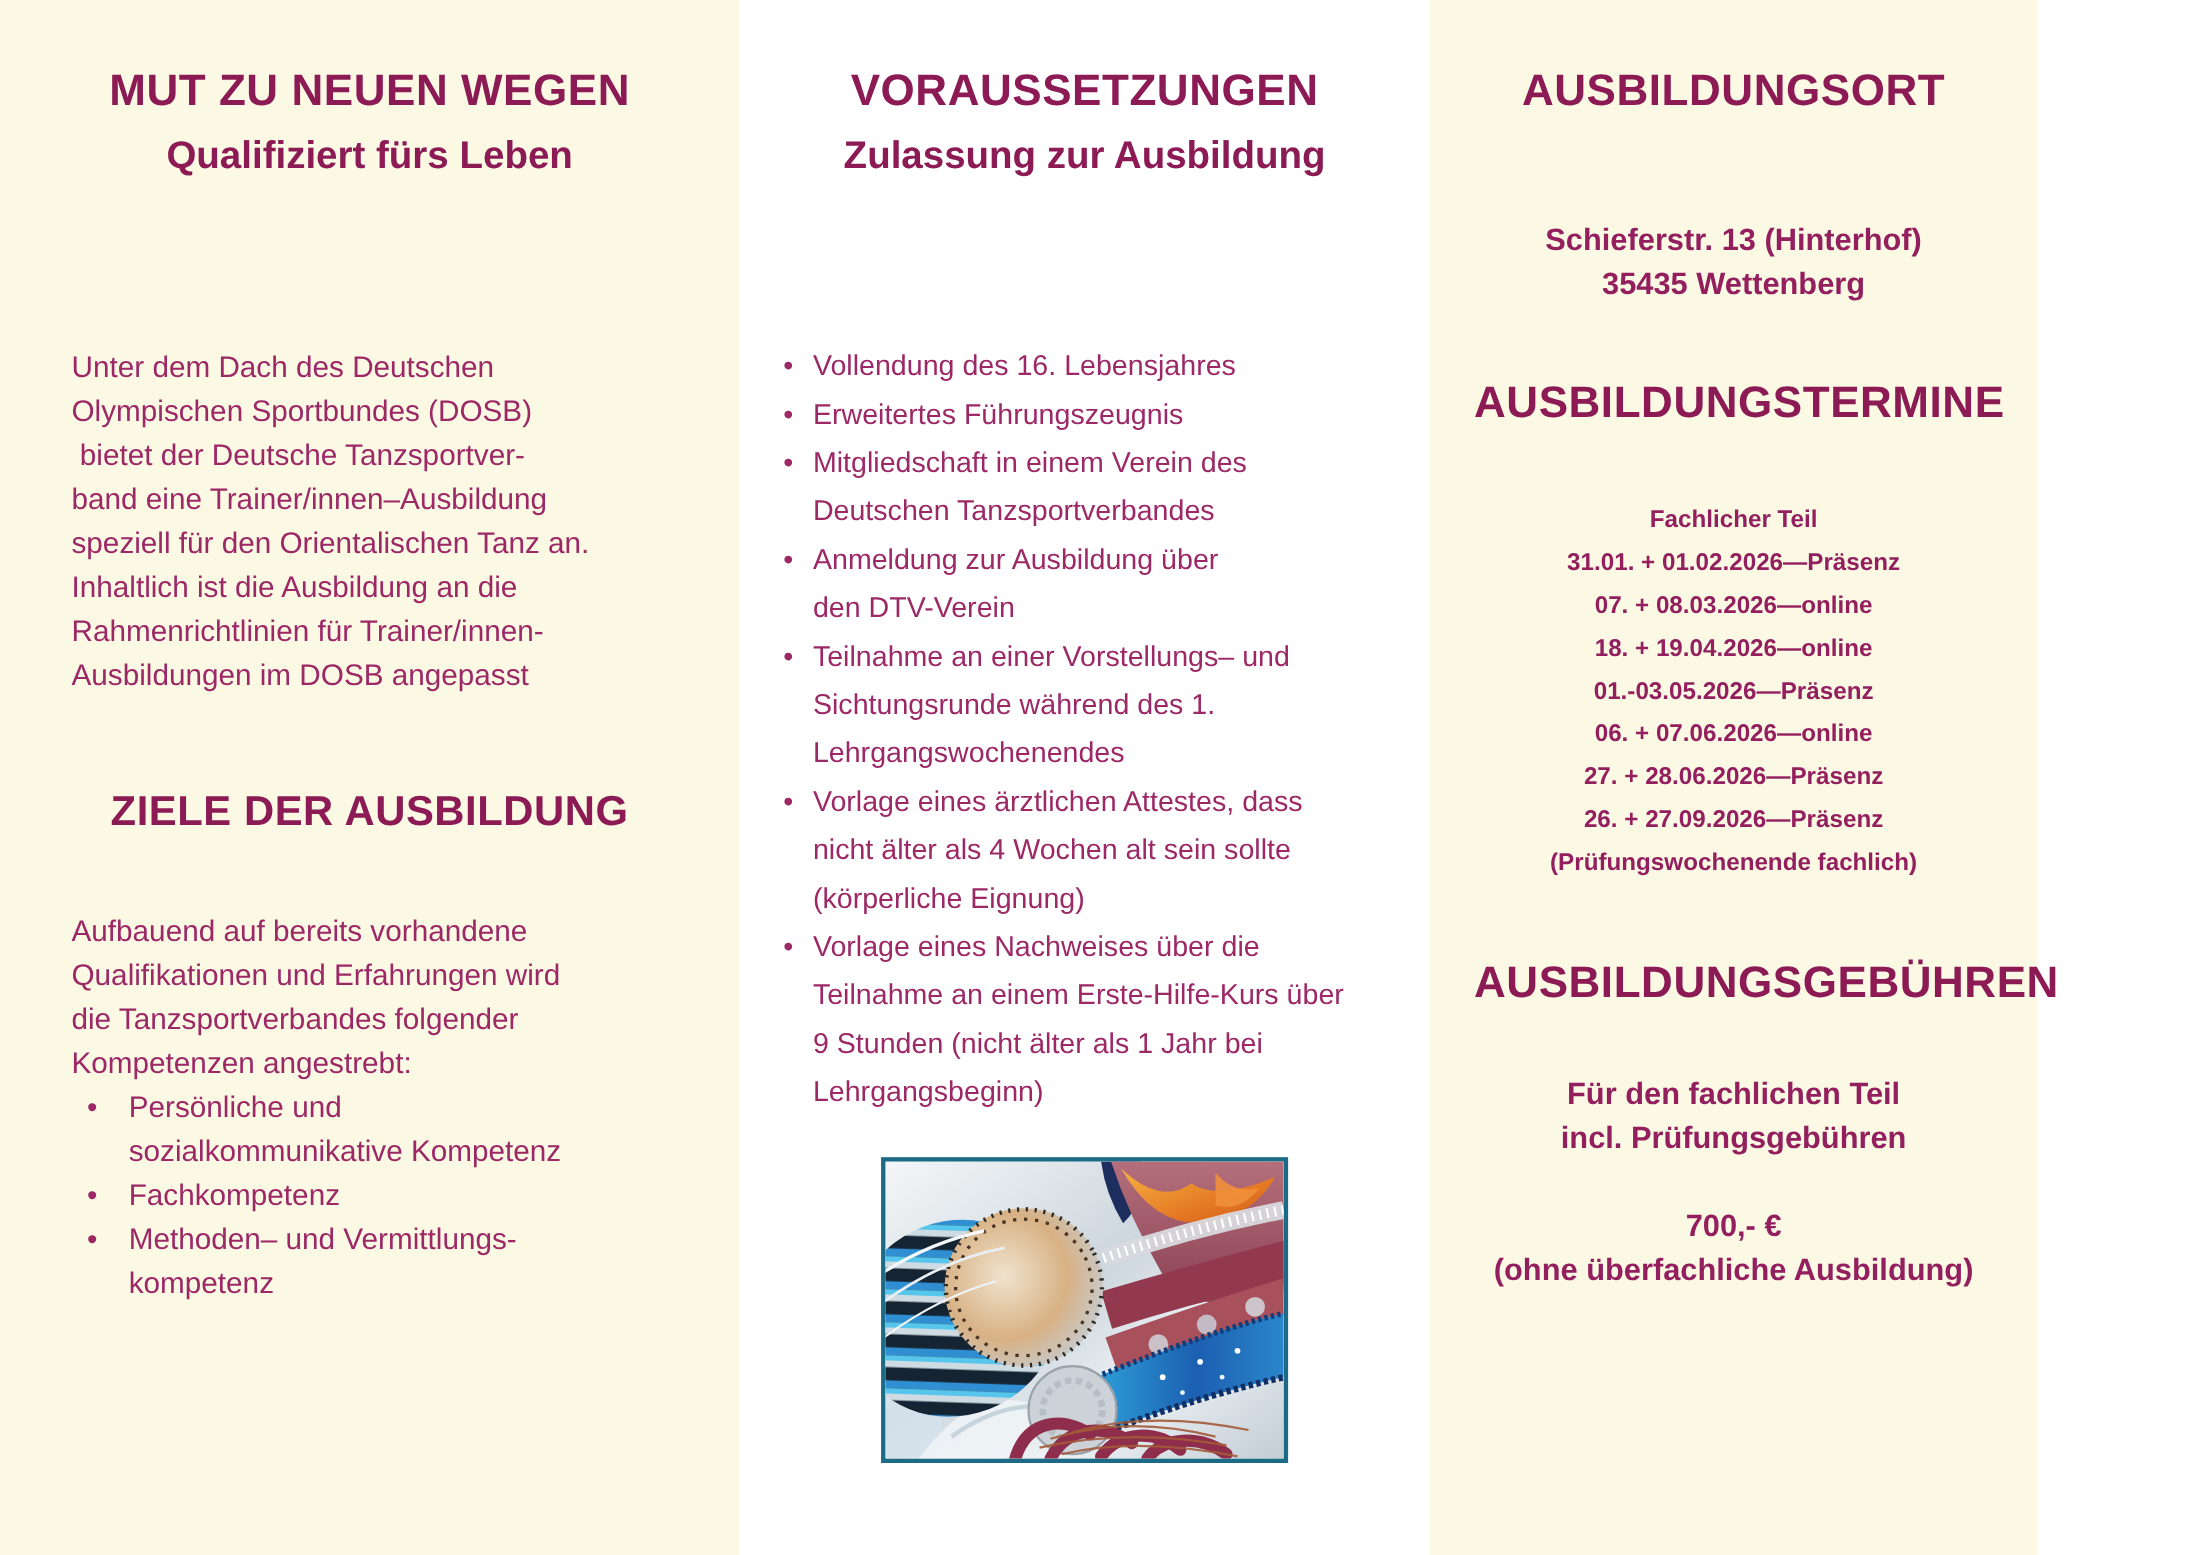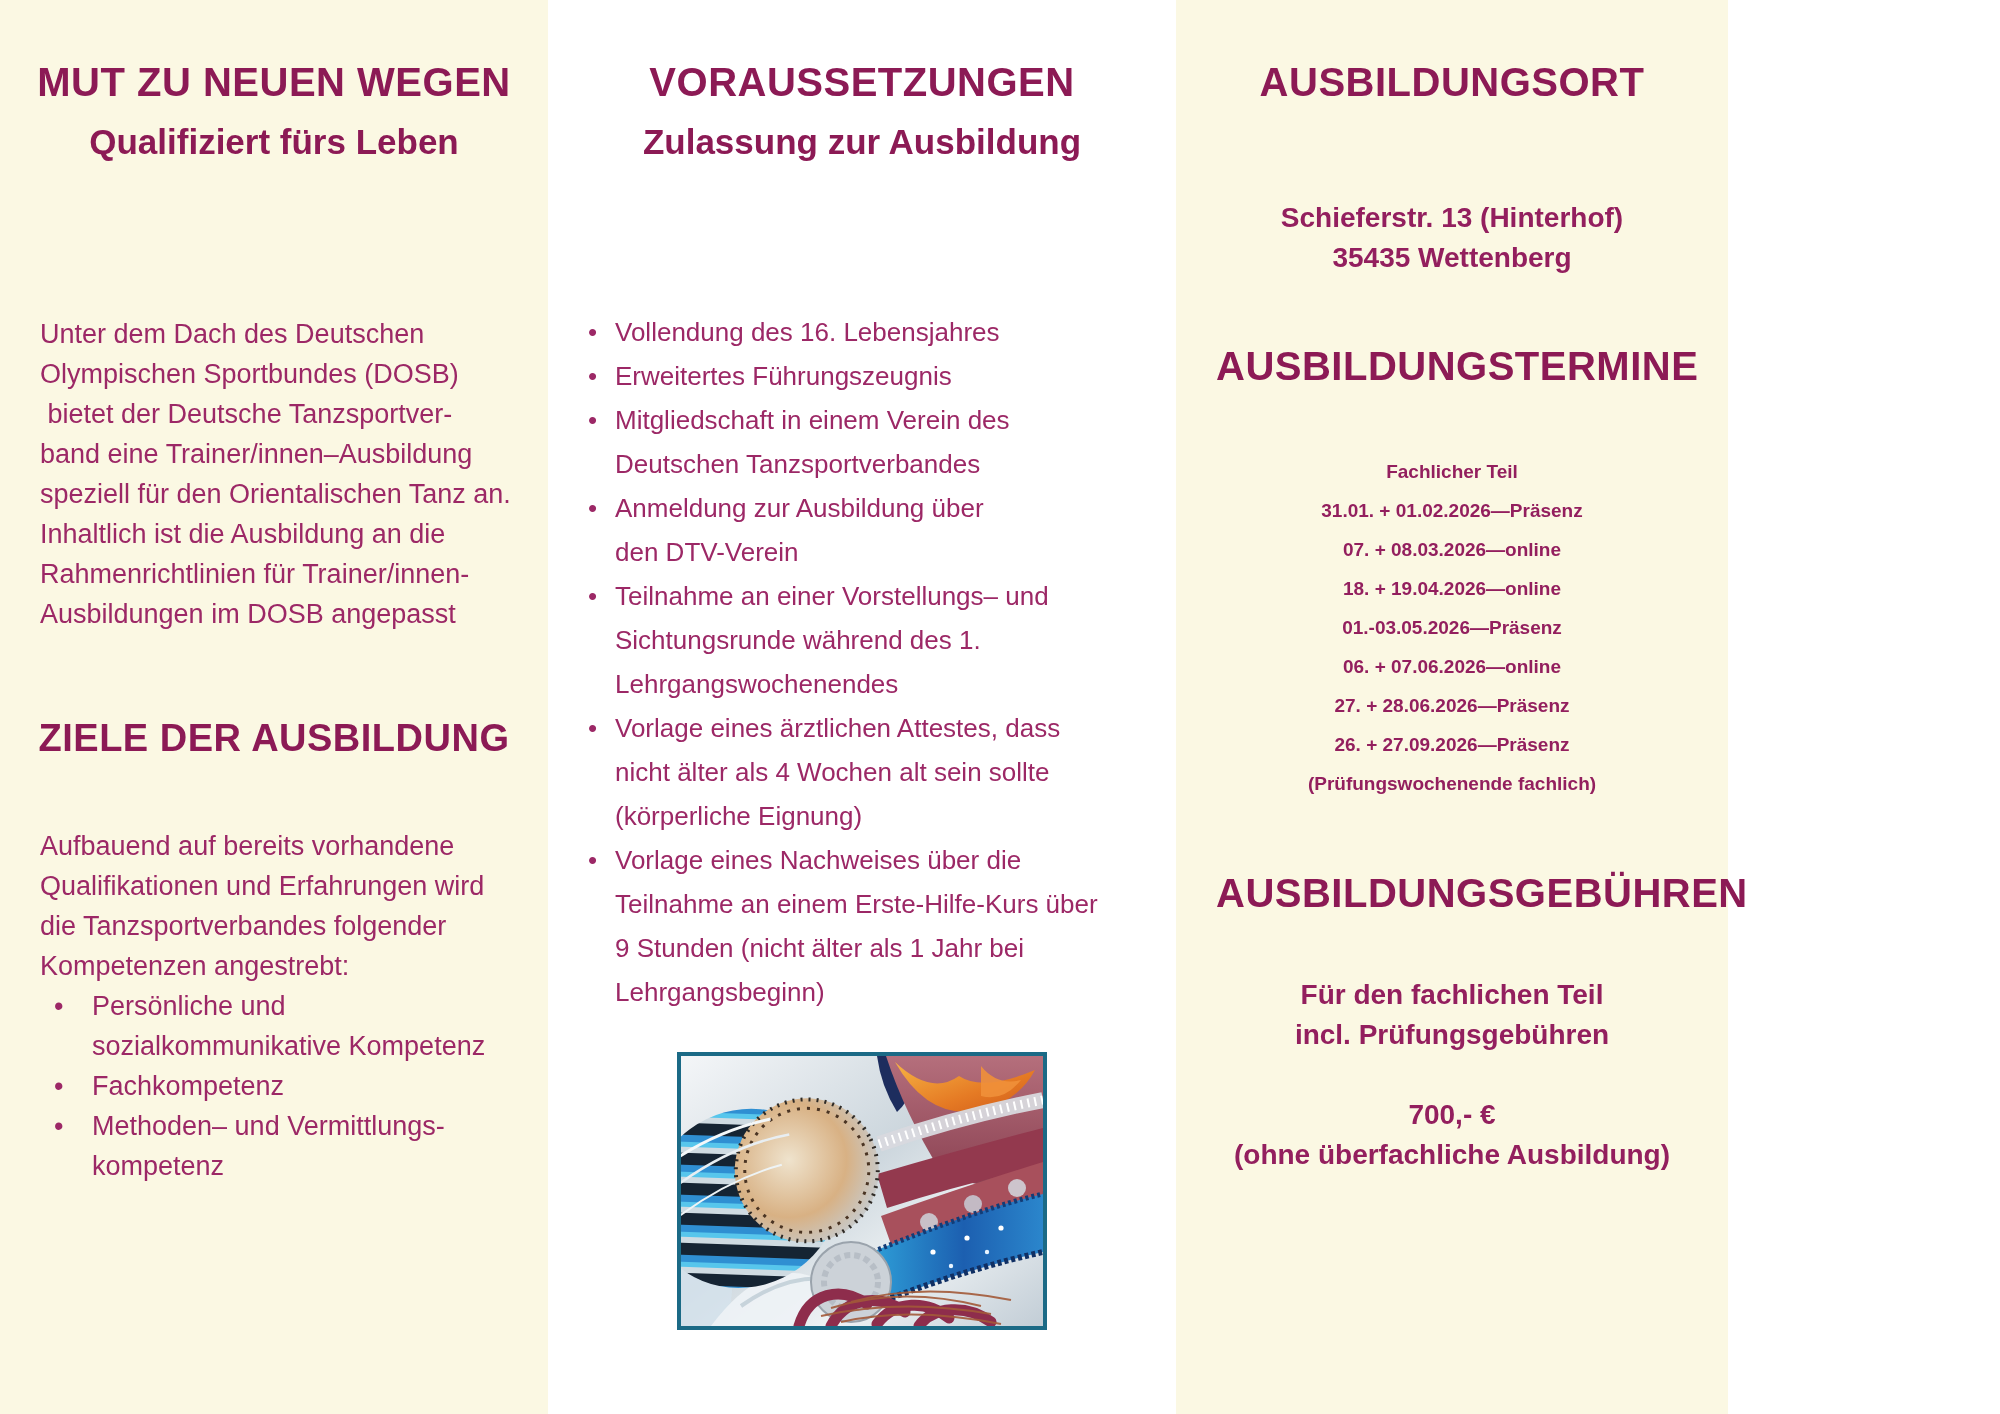--- a/index.html
+++ b/index.html
@@ -4,21 +4,21 @@
 <style>
   * { box-sizing: border-box; }
   html, body { margin: 0; padding: 0; }
   body {
     width: 2000px; height: 1414px; overflow: hidden;
     background: #ffffff;
     font-family: "Liberation Sans", sans-serif;
   }
   .brochure { display: flex; width: 100%; height: 100%; }
   .col { height: 100%; }
-  .col-left  { width: 548px; background: var(--cream, #FBF8E3); padding: 58px 28px 0; }
+  .col-left  { width: 672px; background: var(--cream, #FBF8E3); padding: 58px 53px 0; }
   .col-mid   { width: 628px; background: var(--panel-white, #FFFFFF); padding: 58px 40px 0; }
   .col-right { width: 552px; background: var(--cream, #FBF8E3); padding: 58px 40px 0; }
 
   .h-main {
     margin: 0; text-align: center;
     color: var(--heading, #8C1A55);
     font-size: 40px; line-height: 48px; font-weight: 700; letter-spacing: .5px;
   }
   .h-sub {
     margin: 14px 0 0; text-align: center;
@@ -48,21 +48,21 @@
     background: #dfe5ea;
   }
   .photo svg { display: block; width: 100%; height: 100%; }
 
   .bold-block {
     color: var(--accent-bold, #931F5E); font-weight: 700; text-align: center;
     font-size: 28px; line-height: 40px;
   }
   .address { margin-top: 92px; }
   .h-termine { margin-top: 64px; }
-  .dates { margin-top: 62px; font-size: 19px; line-height: 39px; }
+  .dates { margin-top: 62px; font-size: 22px; line-height: 39px; }
   .dates .line { line-height: 39px; }
   .h-fees { margin-top: 66px; }
   .fees-intro { margin-top: 58px; }
   .price-block { margin-top: 40px; }
 </style>
 </head>
 <body>
 
 <main class="brochure">
 

